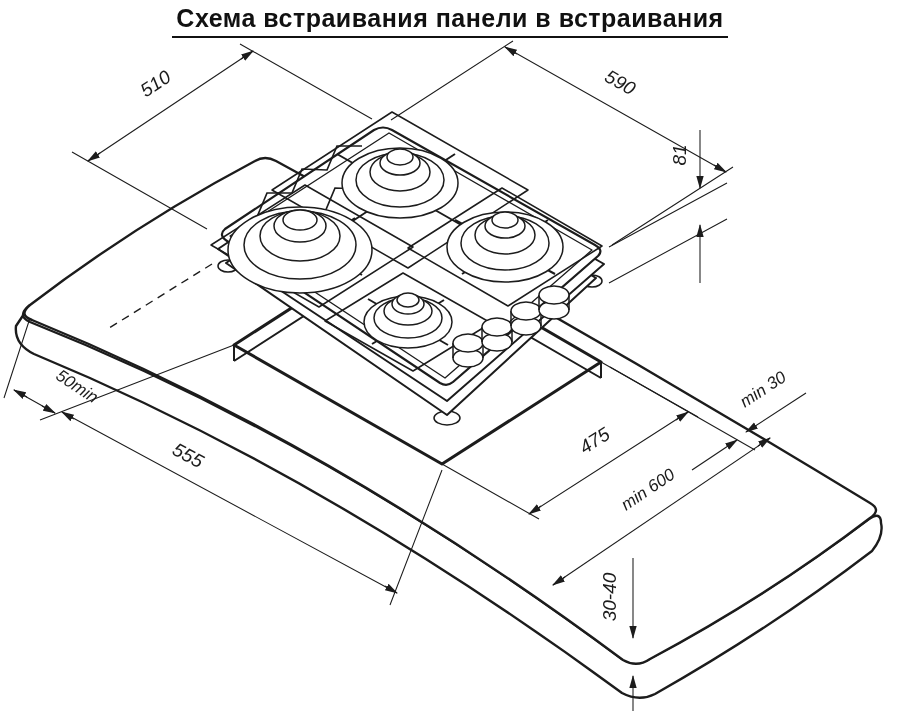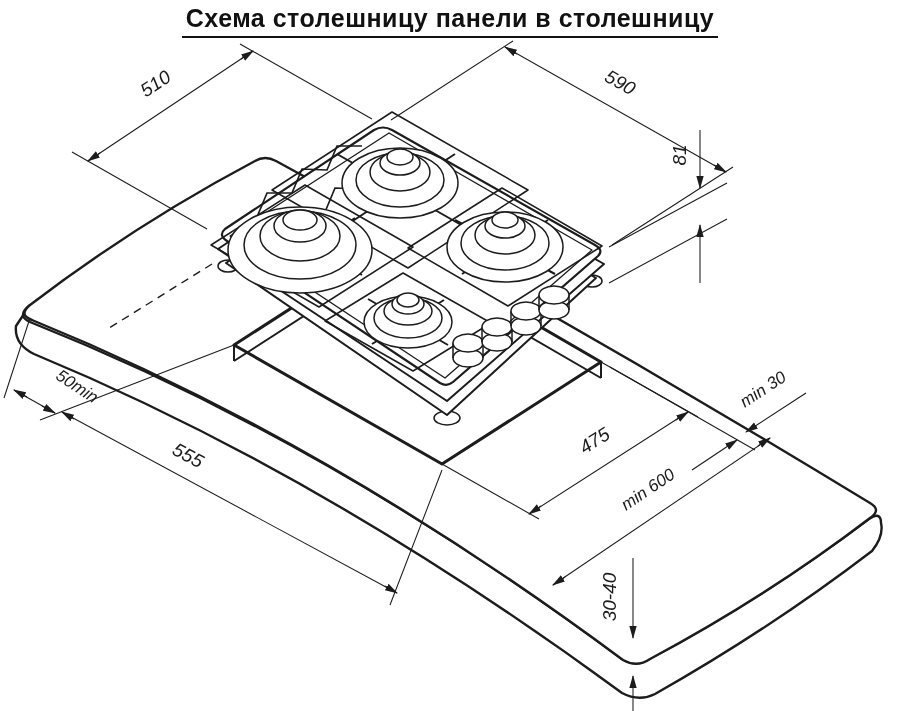--- a/index.html
+++ b/index.html
@@ -20,21 +20,21 @@
   .dimtxt{font-family:"Liberation Sans", sans-serif;font-style:italic;fill:#1c1c1c;
           font-size:19px;text-anchor:middle;}
   .dimtxt.small{font-size:17px;}
 </style>
 </head>
 <body>
 
 <div class="page">
 
   <div class="title">
-    <span>Схема столешницу панели в столешницу</span>
+    <span>Схема встраивания панели в встраивания</span>
   </div>
 
   <svg width="900" height="711" viewBox="0 0 900 711">
     <defs>
       <marker id="ah" viewBox="0 0 12 8" refX="11" refY="4" markerWidth="13" markerHeight="9" orient="auto" markerUnits="userSpaceOnUse">
         <path d="M12,4 L0,0.6 L0,7.4 Z" fill="#1c1c1c"></path>
       </marker>
     </defs>
 
     <g>

